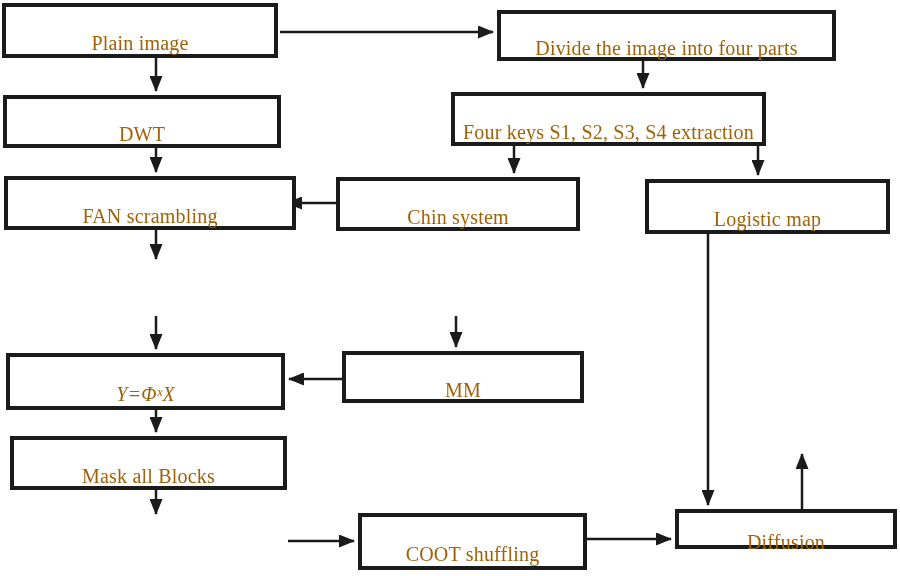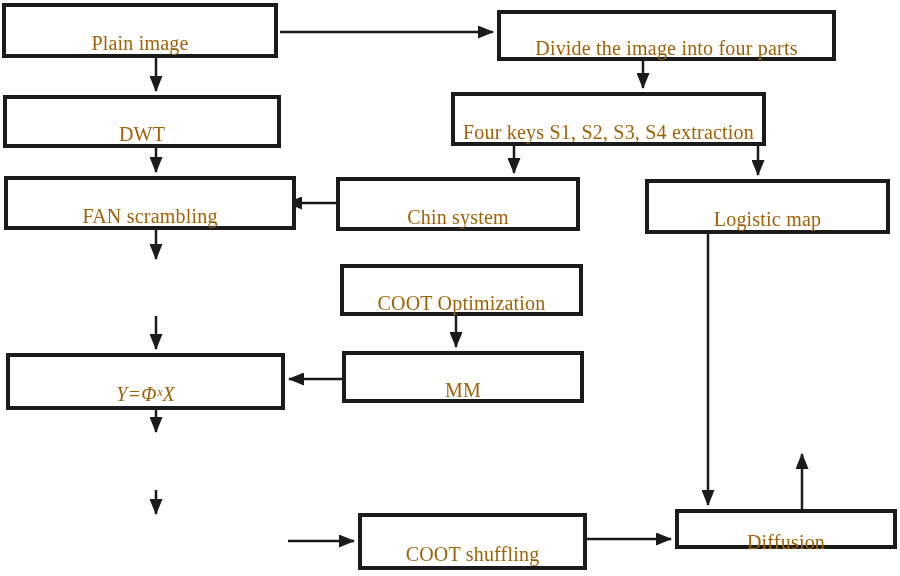--- a/index.html
+++ b/index.html
@@ -66,18 +66,18 @@
       <line x1="708" y1="234" x2="708" y2="505" stroke="#1b1b1b" stroke-width="2.5" marker-end="url(#arrowhead)"></line>
       <line x1="802" y1="509" x2="802" y2="454" stroke="#1b1b1b" stroke-width="2.5" marker-end="url(#arrowhead)"></line>
     </svg>
 <div class="node" style="left: 2px; top: 3px; width: 276px; height: 55px; border-color: rgb(27, 27, 27); background: rgb(255, 255, 255);">Plain image</div>
     <div class="node" style="left: 497px; top: 10px; width: 339px; height: 51px; border-color: rgb(27, 27, 27); background: rgb(255, 255, 255);">Divide the image into four parts</div>
     <div class="node" style="left: 3px; top: 95px; width: 278px; height: 53px; border-color: rgb(27, 27, 27); background: rgb(255, 255, 255);">DWT</div>
     <div class="node" style="left: 451px; top: 92px; width: 315px; height: 54px; border-color: rgb(27, 27, 27); background: rgb(255, 255, 255);">Four keys S1, S2, S3, S4 extraction</div>
     <div class="node" style="left: 4px; top: 176px; width: 292px; height: 54px; border-color: rgb(27, 27, 27); background: rgb(255, 255, 255);">FAN scrambling</div>
     <div class="node" style="left: 336px; top: 177px; width: 244px; height: 54px; border-color: rgb(27, 27, 27); background: rgb(255, 255, 255);">Chin system</div>
     <div class="node" style="left: 645px; top: 179px; width: 245px; height: 55px; border-color: rgb(27, 27, 27); background: rgb(255, 255, 255);">Logistic map</div>
-    <div class="node" style="left: 340px; top: 264px; width: 243px; height: 52px; border-color: rgb(27, 27, 27); background: rgb(255, 255, 255);">COOT Optimization</div>
     <div class="node" style="left: 6px; top: 353px; width: 279px; height: 57px; border-color: rgb(27, 27, 27); background: rgb(255, 255, 255); font-style: italic;">Y=ΦˣX</div>
     <div class="node" style="left: 342px; top: 351px; width: 242px; height: 52px; border-color: rgb(27, 27, 27); background: rgb(255, 255, 255);">MM</div>
+    <div class="node" style="left: 10px; top: 436px; width: 277px; height: 54px; border-color: rgb(27, 27, 27); background: rgb(255, 255, 255);">Mask all Blocks</div>
     <div class="node" style="left: 358px; top: 513px; width: 229px; height: 57px; border-color: rgb(27, 27, 27); background: rgb(255, 255, 255);">COOT shuffling</div>
     <div class="node" style="left: 675px; top: 509px; width: 222px; height: 40px; border-color: rgb(27, 27, 27); background: rgb(255, 255, 255);">Diffusion</div>
   </div>
 
 </body></html>

